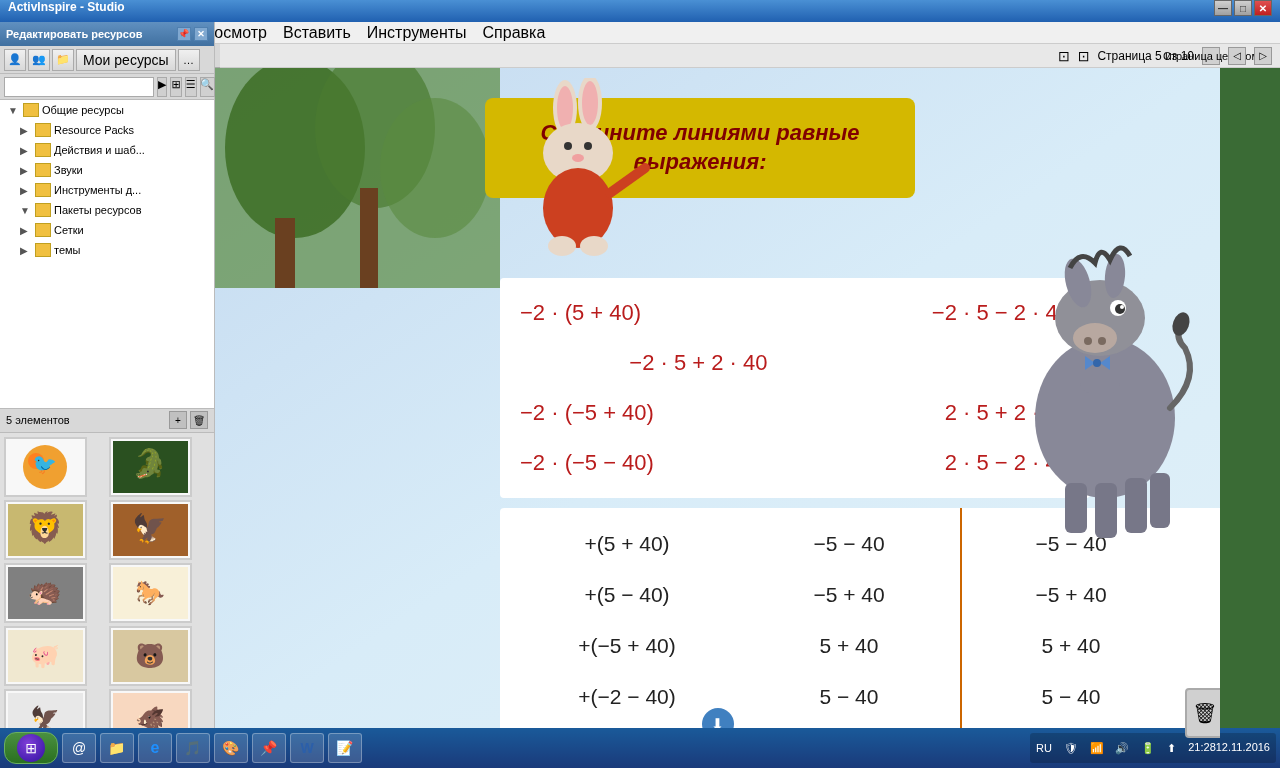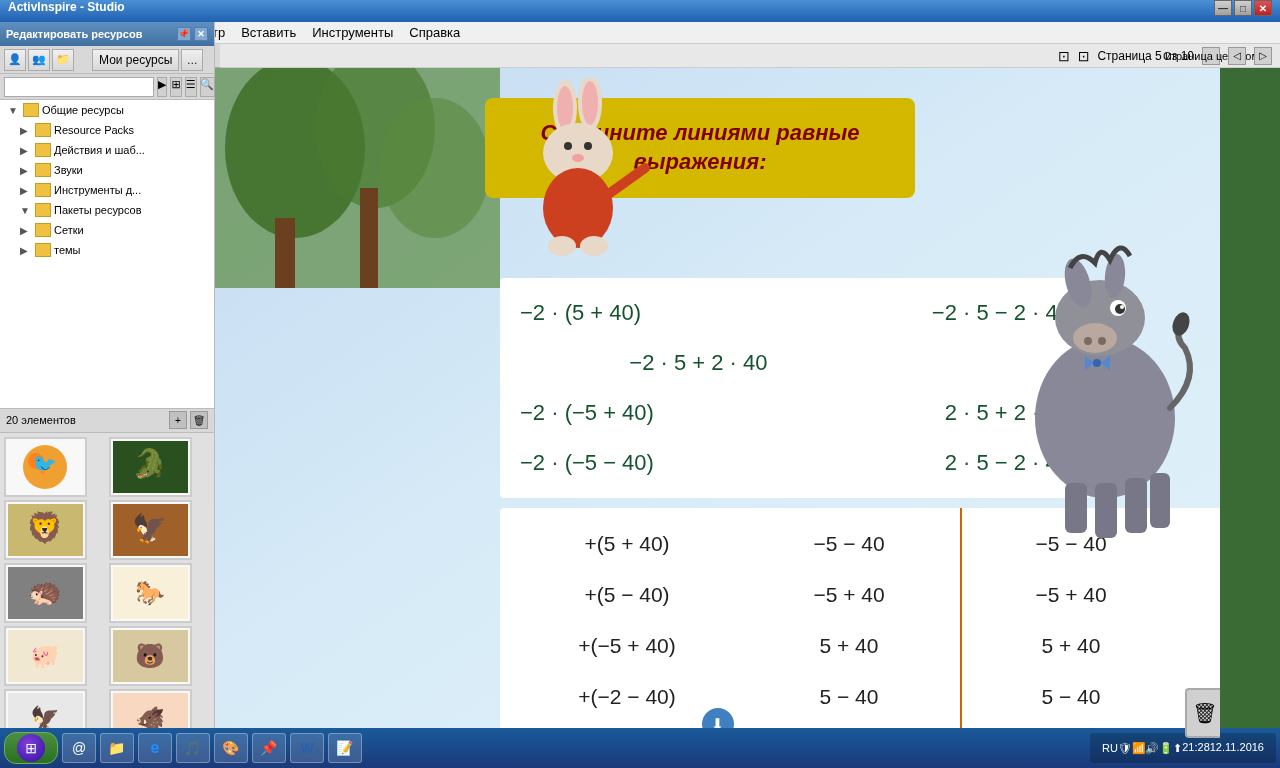--- a/index.html
+++ b/index.html
@@ -27,21 +27,21 @@
     .title-btn.close { background: linear-gradient(to bottom, #e05050, #c02020); color: white; }
 
     
     .menu-bar {
       height: 22px;
       background: #f0f0f0;
       display: flex;
       align-items: center;
       padding: 8px 4px;
       border-bottom: 1px solid #ccc;
-      font-size: 13px;
+      font-size: 16px;
       text-align: center;
     }
     .menu-item {
       padding: 2px 8px;
       cursor: pointer;
       border-radius: 2px;
     }
 
     
     .tab-bar {
@@ -126,21 +126,21 @@
       gap: 2px;
       border-bottom: 1px solid #bbb;
     }
     .tb-btn {
       width: 22px; height: 22px;
       background: linear-gradient(to bottom, #f0f0f0, #d8d8d8);
       border: 1px solid #aaa;
       display: flex; align-items: center; justify-content: center;
       font-size: 11px; cursor: pointer;
     }
-    .tb-btn.wide { width: auto; padding: 0 6px; font-size: 12px; margin-left: 16px; }
+    .tb-btn.wide { width: auto; padding: 0 6px; font-size: 14px; }
 
     .search-row {
       height: 26px;
       background: #d8d8d8;
       display: flex;
       align-items: center;
       padding: 2px 4px;
       gap: 3px;
       border-bottom: 1px solid #bbb;
     }
@@ -275,21 +275,21 @@
       padding: 10px 20px;
       display: flex;
       flex-direction: column;
       justify-content: space-around;
     }
     .math-row {
       display: flex;
       align-items: center;
       justify-content: space-between;
       font-size: 22px;
-      color: #14532d;
+      color: #b91c1c;
     }
     .math-left { width: 45%; }
     .math-right { width: 45%; text-align: right; }
 
     
     .math-row-4 {
       display: flex;
       align-items: center;
       font-size: 21px;
       color: #222;
@@ -352,22 +352,22 @@
       display: flex; align-items: center; justify-content: center;
       font-size: 14px;
     }
     .taskbar-spacer { flex: 1; }
     .sys-tray {
       height: 30px;
       background: rgba(0,0,0,0.2);
       border-radius: 3px;
       display: flex;
       align-items: center;
-      padding: 0 12px;
-      gap: 0;
+      padding: 0 6px;
+      gap: 12px;
       font-size: 11px;
       color: white;
     }
     .clock {
       display: flex;
       align-items: center;
       font-size: 11px;
       color: white;
       line-height: 1.2;
     }
@@ -490,21 +490,21 @@
     <div class="tree-item tree-sub">
       <span class="tree-toggle">▶</span>
       <span class="tree-folder-icon"></span>
       <span>темы</span>
     </div>
   </div>
 
   <div class="divider-h"></div>
 
   <div class="count-bar">
-    <span>20 элементов</span>
+    <span>5 элементов</span>
     <div style="display:flex; gap:3px;">
       <div class="count-btn">+</div>
       <div class="count-btn">🗑</div>
     </div>
   </div>
 
   <div class="thumbnail-area">
     <div class="thumb-grid">
 
       <div class="thumb-cell">

